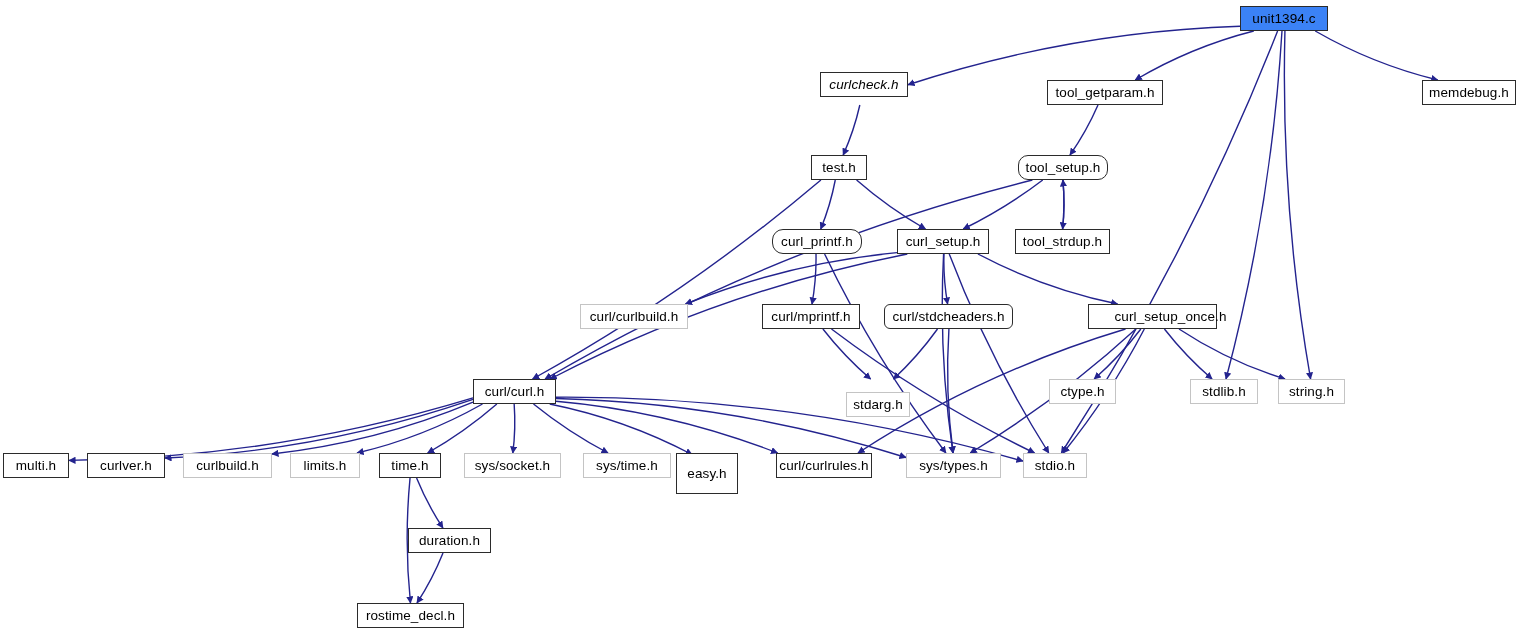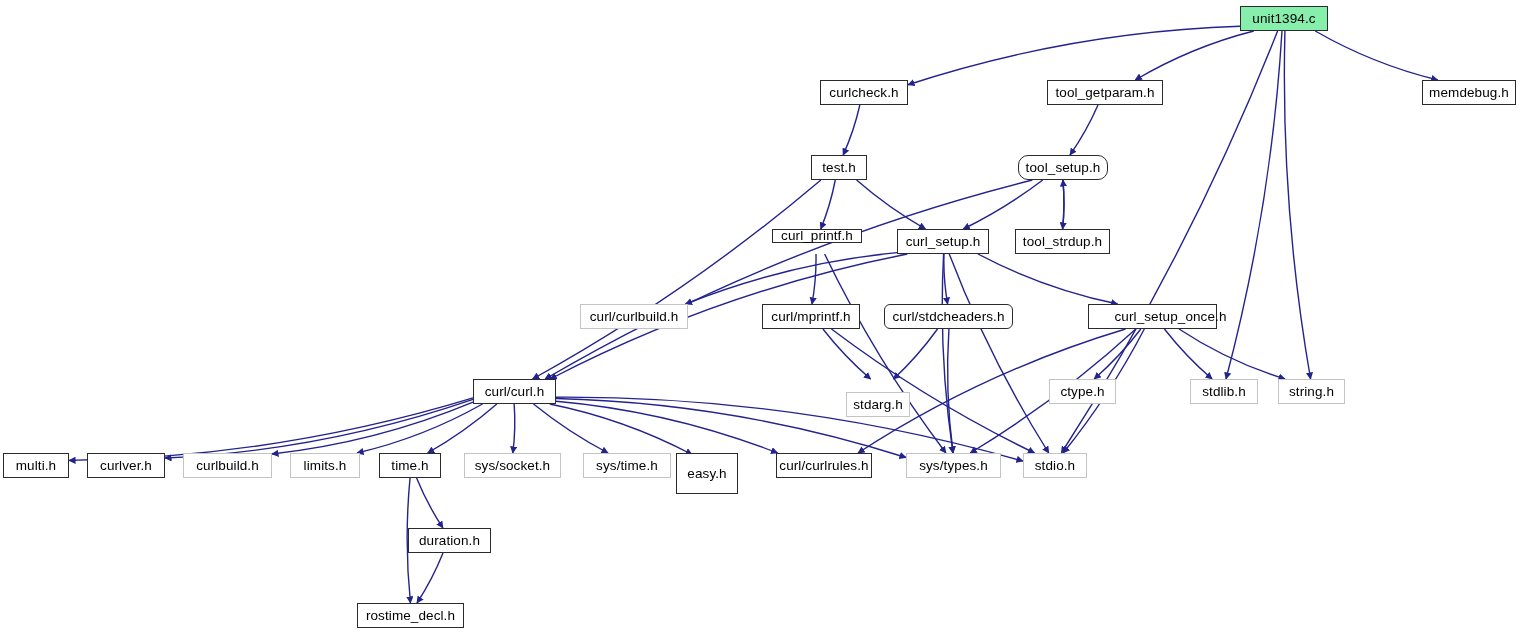--- a/index.html
+++ b/index.html
@@ -5,21 +5,21 @@
 <style>
   html,body{margin:0;padding:0;background:#ffffff;}
   body{font-family:"Liberation Sans","DejaVu Sans",sans-serif;}
   #graph{position:relative;width:1524px;height:635px;background:#ffffff;overflow:hidden;}
   #edges{position:absolute;left:0;top:0;width:1524px;height:635px;}
   .node{position:absolute;box-sizing:border-box;display:flex;align-items:center;justify-content:center;
         background:#ffffff;white-space:nowrap;line-height:1;}
   .node .lbl{font-size:13.5px;color:#000000;letter-spacing:.1px;}
   .node.doc{border:1px solid #2b2b2b;}
   .node.ext{border:1px solid #c4c4c4;}
-  .node.root{border:1px solid #2b2b2b;background:#86efac;}
+  .node.root{border:1px solid #2b2b2b;background:#3b82f6;}
 </style>
 </head>
 <body>
 
 <div id="graph">
   <svg id="edges" viewBox="0 0 1524 635">
     <defs>
       <marker id="ah" viewBox="0 0 10 10" refX="9" refY="5" markerWidth="5.2" markerHeight="5.2" orient="auto-start-reverse">
         <path d="M 0 0 L 10 5 L 0 10 z" fill="#23238e"></path>
       </marker>
@@ -71,36 +71,36 @@
         <path d="M 556 397.18177613321 Q 794.0715023126735 395.75982377428306 1023 461.1188714153561"></path>
         <path d="M 416.5833333333333 478 Q 427.275 504.3035 442.9166666666667 528"></path>
         <path d="M 410.0416666666667 478 Q 404.0625 540.520625 410.4583333333333 603"></path>
         <path d="M 443 553 Q 432.475 579.287 417 603"></path>
       </g>
   </svg>
   <div id="node-layer">
       <div class="node root" style="left: 1240px; top: 6px; width: 88px; height: 25px;">
         <span class="lbl">unit1394.c</span>
       </div>
-      <div class="node doc" style="left: 820px; top: 80px; width: 88px; height: 25px;">
+      <div class="node doc" style="left: 820px; top: 72px; width: 88px; height: 25px; font-style: italic;">
         <span class="lbl">curlcheck.h</span>
       </div>
       <div class="node doc" style="left: 1047px; top: 80px; width: 116px; height: 25px;">
         <span class="lbl">tool_getparam.h</span>
       </div>
       <div class="node doc" style="left: 1422px; top: 80px; width: 94px; height: 25px;">
         <span class="lbl">memdebug.h</span>
       </div>
       <div class="node doc" style="left: 811px; top: 155px; width: 56px; height: 25px;">
         <span class="lbl">test.h</span>
       </div>
       <div class="node doc" style="left: 1018px; top: 155px; width: 90px; height: 25px; border-radius: 10px;">
         <span class="lbl">tool_setup.h</span>
       </div>
-      <div class="node doc" style="left: 772px; top: 229px; width: 90px; height: 14px;">
+      <div class="node doc" style="left: 772px; top: 229px; width: 90px; height: 25px; border-radius: 11px;">
         <span class="lbl">curl_printf.h</span>
       </div>
       <div class="node doc" style="left: 897px; top: 229px; width: 92px; height: 25px;">
         <span class="lbl">curl_setup.h</span>
       </div>
       <div class="node doc" style="left: 1015px; top: 229px; width: 95px; height: 25px;">
         <span class="lbl">tool_strdup.h</span>
       </div>
       <div class="node ext" style="left: 580px; top: 304px; width: 108px; height: 25px;">
         <span class="lbl">curl/curlbuild.h</span>

